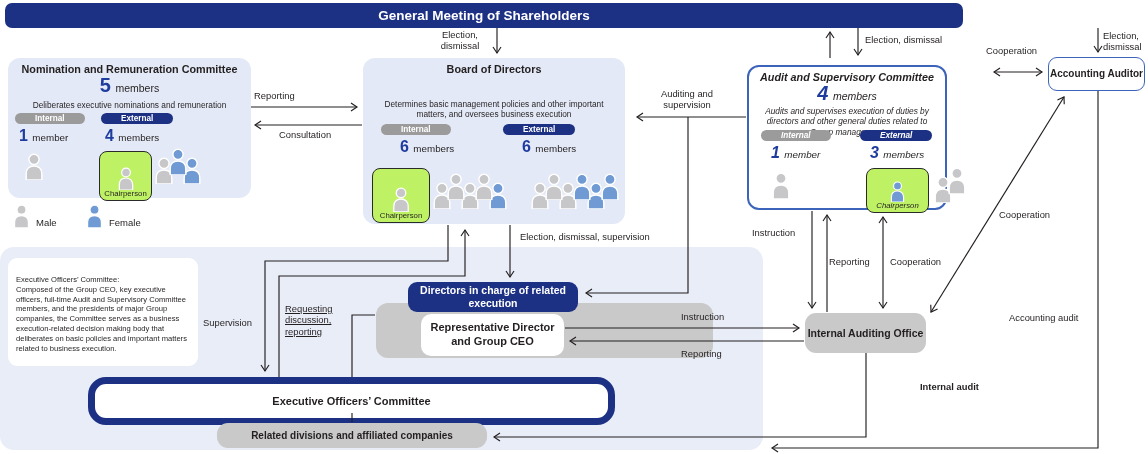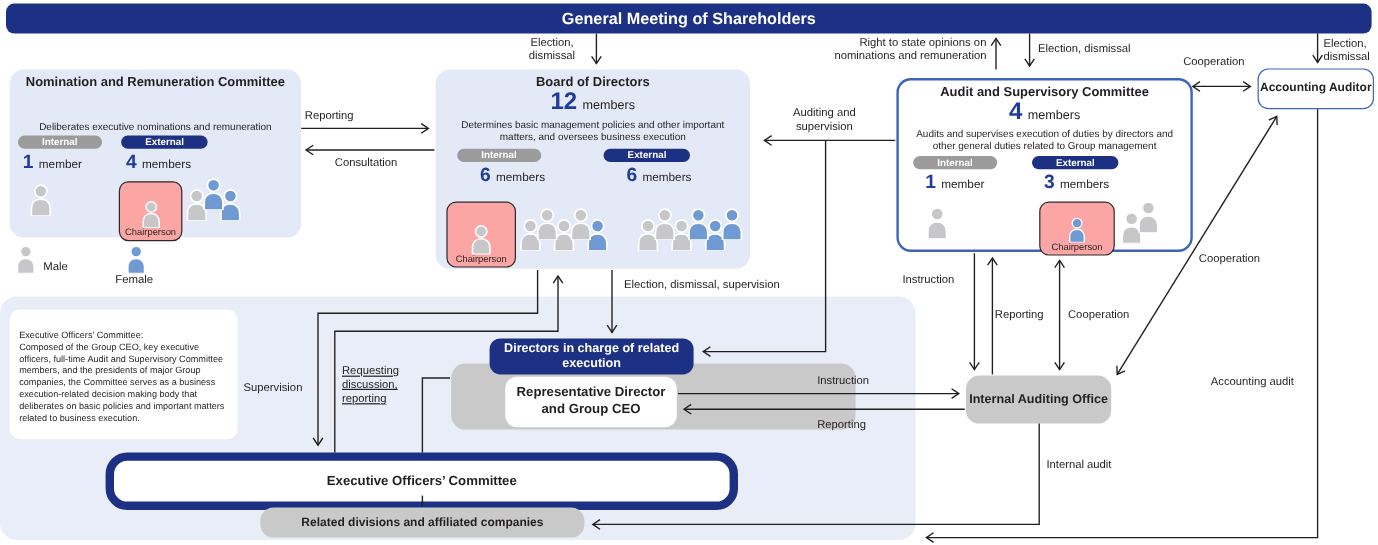--- a/index.html
+++ b/index.html
@@ -30,21 +30,21 @@
   .bignum{font-size:20px;font-weight:bold;color:var(--accent);}
   .midnum{font-size:16px;font-weight:bold;color:var(--accent);}
   .unit{font-size:10.5px;}
   .sunit{font-size:9.8px;}
   .desc{position:absolute;text-align:center;font-size:8.3px;line-height:1.25;}
   .badge{position:absolute;color:#fff;font-size:8.2px;padding:1px 20px;border-radius:9px;font-weight:600;}
   .badge.internal{background:#9b9b9b;}
   .badge.external{background:var(--navy);}
   .lbl{position:absolute;font-size:9.4px;line-height:1.2;white-space:pre-line;}
   .lbl.r{text-align:right;} .lbl.c{text-align:center;}
-  .chairbox{position:absolute;background:#fca5a5;border:1.6px solid #2a2a2a;border-radius:8px;
+  .chairbox{position:absolute;background:#bef264;border:1.6px solid #2a2a2a;border-radius:8px;
             display:flex;flex-direction:column;align-items:center;justify-content:flex-end;padding:2px 2px 1px;}
   .chairlbl{font-size:7.8px;line-height:1.1;}
   .cluster{position:absolute;display:flex;align-items:flex-end;padding-top:10px;}
   .pw{display:inline-block;width:24px;height:27px;margin-left:-10px;}
   .pw:first-child{margin-left:0;}
   .pw.hi{transform:translateY(-9px);}
   .p{width:100%;height:100%;display:block;}
   .p.male circle,.p.male path{fill:var(--male);stroke:#fff;stroke-width:1.5;}
   .p.female circle,.p.female path{fill:var(--female);stroke:#fff;stroke-width:1.5;}
   .legend-item{position:absolute;display:flex;align-items:flex-end;font-size:9.5px;}
@@ -52,26 +52,30 @@
   svg.overlay{position:absolute;left:0;top:0;pointer-events:none;}
   svg.overlay path{fill:none;stroke:var(--line);stroke-width:1.15;}
 </style>
 </head>
 <body>
 
 <div id="stage">
 
   <div class="abs panel" style="left:0;top:247;left:0px;top:247px;width:763px;height:203px;"></div>
 
-  <div class="abs banner" style="left:5px;top:3px;width:1138px;height:25px;">
+  <div class="abs banner" style="left:5px;top:3px;width:958px;height:25px;">
     <span>General Meeting of Shareholders</span>
   </div>
 
   <div class="abs softbox" style="left:8px;top:58px;width:243px;height:140px;">
     <div class="boxtitle" style="top:5px;">Nomination and Remuneration Committee</div>
+    <div class="countline" style="top:16px;">
+      <span class="bignum">5</span>
+      <span class="unit">members</span>
+    </div>
     <div class="desc" style="left:4px;right:4px;top:42px;">Deliberates executive nominations and remuneration</div>
     <div class="badge internal" style="left:7px;top:55px;">Internal</div>
     <div class="badge external" style="left:93px;top:55px;">External</div>
     <div class="abs" style="left:11px;top:69px;">
       <span class="midnum">1</span>
       <span class="sunit">member</span>
     </div>
     <div class="abs" style="left:97px;top:69px;">
       <span class="midnum">4</span>
       <span class="sunit">members</span>
@@ -117,36 +121,32 @@
 
   <div class="legend-item" style="left:11px;top:204px;">
     <span class="pw">
         <svg class="p male" viewBox="0 0 24 28">
           <circle cx="12" cy="6.6" r="5.3"></circle>
           <path d="M12 13.4c-5 0-8.1 3.3-8.1 8.2V28h16.2v-6.4c0-4.9-3.1-8.2-8.1-8.2z"></path>
         </svg>
       </span>
     <span>Male</span>
   </div>
-  <div class="legend-item" style="left:96px;top:204px;flex-direction:column;">
+  <div class="legend-item" style="left:84px;top:204px;">
     <span class="pw">
         <svg class="p female" viewBox="0 0 24 28">
           <circle cx="12" cy="6.6" r="5.3"></circle>
           <path d="M12 13.4c-5 0-8.1 3.3-8.1 8.2V28h16.2v-6.4c0-4.9-3.1-8.2-8.1-8.2z"></path>
         </svg>
       </span>
     <span>Female</span>
   </div>
 
   <div class="abs softbox" style="left:363px;top:58px;width:262px;height:166px;">
     <div class="boxtitle" style="top:5px;">Board of Directors</div>
-    <div class="countline" style="top:16px;">
-      <span class="bignum">12</span>
-      <span class="unit">members</span>
-    </div>
     <div class="desc" style="left:12px;right:12px;top:41px;">Determines basic management policies and other important matters, and oversees business execution</div>
     <div class="badge internal" style="left:18px;top:66px;">Internal</div>
     <div class="badge external" style="left:140px;top:66px;">External</div>
     <div class="abs" style="left:37px;top:80px;">
       <span class="midnum">6</span>
       <span class="sunit">members</span>
     </div>
     <div class="abs" style="left:159px;top:80px;">
       <span class="midnum">6</span>
       <span class="sunit">members</span>
@@ -225,21 +225,21 @@
         </span>
         <span class="pw hi">
           <svg class="p female" viewBox="0 0 24 28">
             <circle cx="12" cy="6.6" r="5.3"></circle>
             <path d="M12 13.4c-5 0-8.1 3.3-8.1 8.2V28h16.2v-6.4c0-4.9-3.1-8.2-8.1-8.2z"></path>
           </svg>
         </span>
       </div>
   </div>
 
-  <div class="abs whitebox" style="left:747px;top:65px;width:247px;height:145px;">
+  <div class="abs whitebox" style="left:747px;top:65px;width:200px;height:145px;font-style:italic;">
     <div class="boxtitle" style="top:4px;">Audit and Supervisory Committee</div>
     <div class="countline" style="top:15px;">
       <span class="bignum">4</span>
       <span class="unit">members</span>
     </div>
     <div class="desc" style="left:8px;right:8px;top:39px;">Audits and supervises execution of duties by directors and other general duties related to Group management</div>
     <div class="badge internal" style="left:12px;top:63px;">Internal</div>
     <div class="badge external" style="left:111px;top:63px;">External</div>
     <div class="abs" style="left:22px;top:77px;">
       <span class="midnum">1</span>
@@ -308,43 +308,41 @@
   <div class="abs eoc" style="left:88px;top:377px;width:527px;height:48px;">
     <span>Executive Officers’ Committee</span>
   </div>
 
   <div class="abs graybox" style="left:217px;top:423px;width:270px;height:25px;font-size:10px;">
     <span>Related divisions and affiliated companies</span>
   </div>
 
   <div class="lbl c" style="left:425px;top:29px;width:70px;">Election,
 dismissal</div>
-  <div class="lbl r" style="left:638px;top:29px;width:184px;">Right to state opinions on
-nominations and remuneration</div>
   <div class="lbl" style="left:865px;top:34px;">Election, dismissal</div>
   <div class="lbl" style="left:986px;top:45px;">Cooperation</div>
   <div class="lbl" style="left:1103px;top:30px;">Election,
 dismissal</div>
   <div class="lbl" style="left:254px;top:90px;">Reporting</div>
   <div class="lbl" style="left:279px;top:129px;">Consultation</div>
   <div class="lbl c" style="left:642px;top:88px;width:90px;">Auditing and
 supervision</div>
   <div class="lbl" style="left:520px;top:231px;">Election, dismissal, supervision</div>
   <div class="lbl" style="left:752px;top:227px;">Instruction</div>
   <div class="lbl" style="left:829px;top:256px;">Reporting</div>
   <div class="lbl" style="left:890px;top:256px;">Cooperation</div>
   <div class="lbl" style="left:999px;top:209px;">Cooperation</div>
   <div class="lbl" style="left:1009px;top:312px;">Accounting audit</div>
   <div class="lbl" style="left:203px;top:317px;">Supervision</div>
   <div class="lbl" style="left:285px;top:303px;text-decoration:underline;">Requesting
 discussion,
 reporting</div>
   <div class="lbl" style="left:681px;top:311px;">Instruction</div>
   <div class="lbl" style="left:681px;top:348px;">Reporting</div>
-  <div class="lbl" style="left:872px;top:381px;">Internal audit</div>
+  <div class="lbl" style="left:920px;top:381px;font-weight:bold;">Internal audit</div>
 
   <svg class="overlay" width="1148" height="454" viewBox="0 0 1148 454">
     <defs>
       <marker id="ah" markerWidth="11" markerHeight="11" refX="7" refY="5" orient="auto-start-reverse" markerUnits="userSpaceOnUse">
         <path d="M1,1 L7,5 L1,9" fill="none" stroke="#231f20" stroke-width="1.2"></path>
       </marker>
     </defs>
     <path d="M497,28 V53" marker-end="url(#ah)"></path>
     <path d="M830,58 V32" marker-end="url(#ah)"></path>
     <path d="M858,28 V55" marker-end="url(#ah)"></path>

